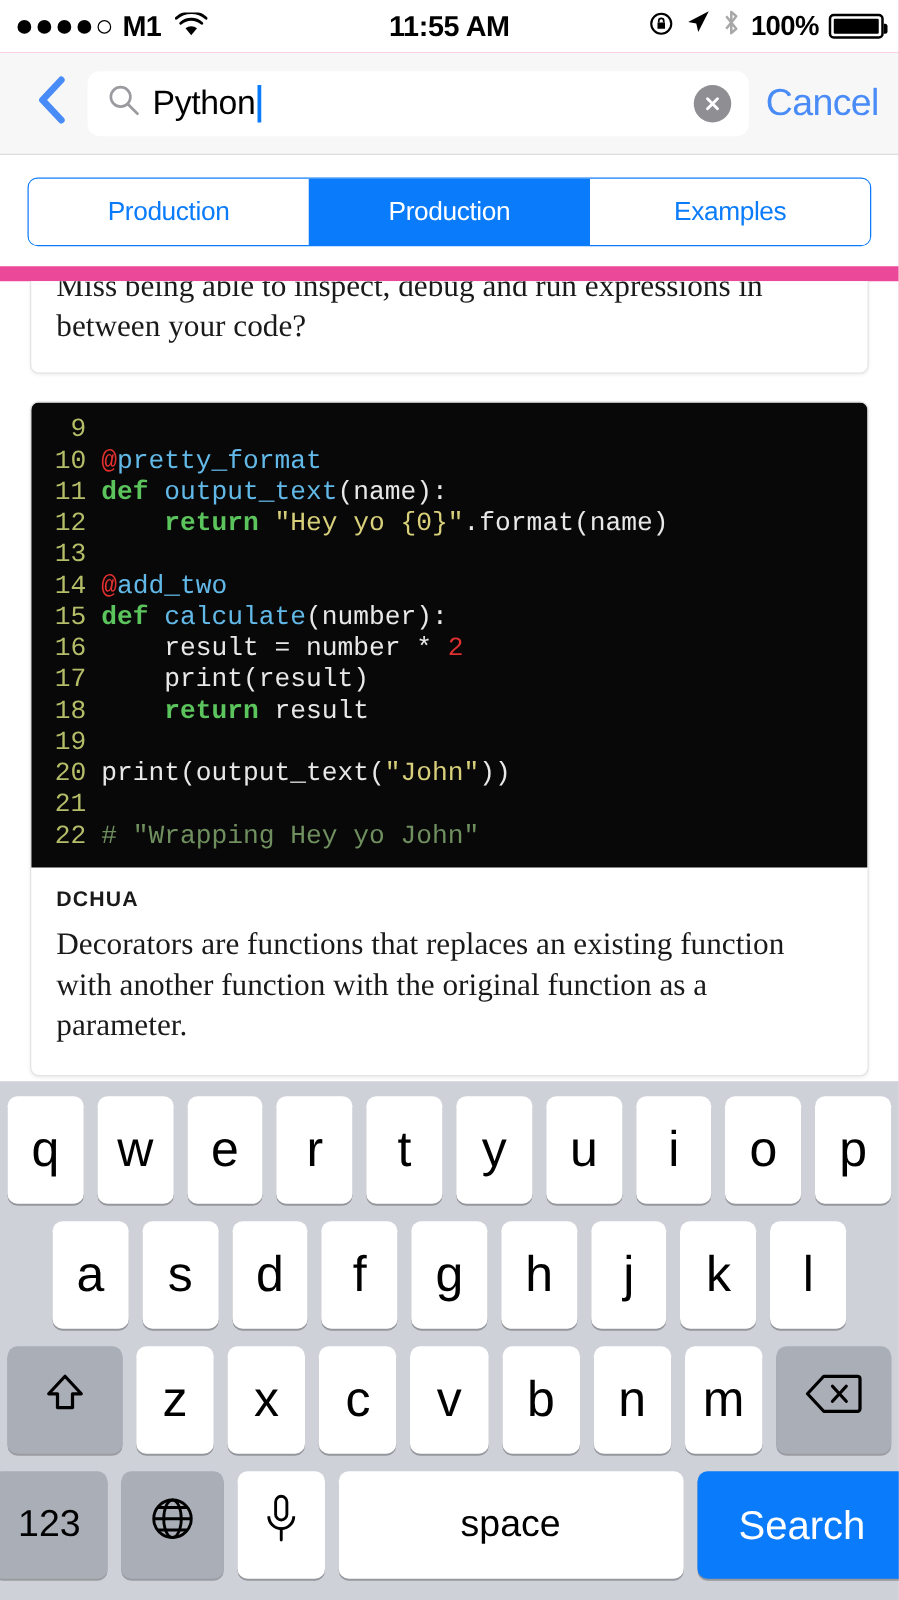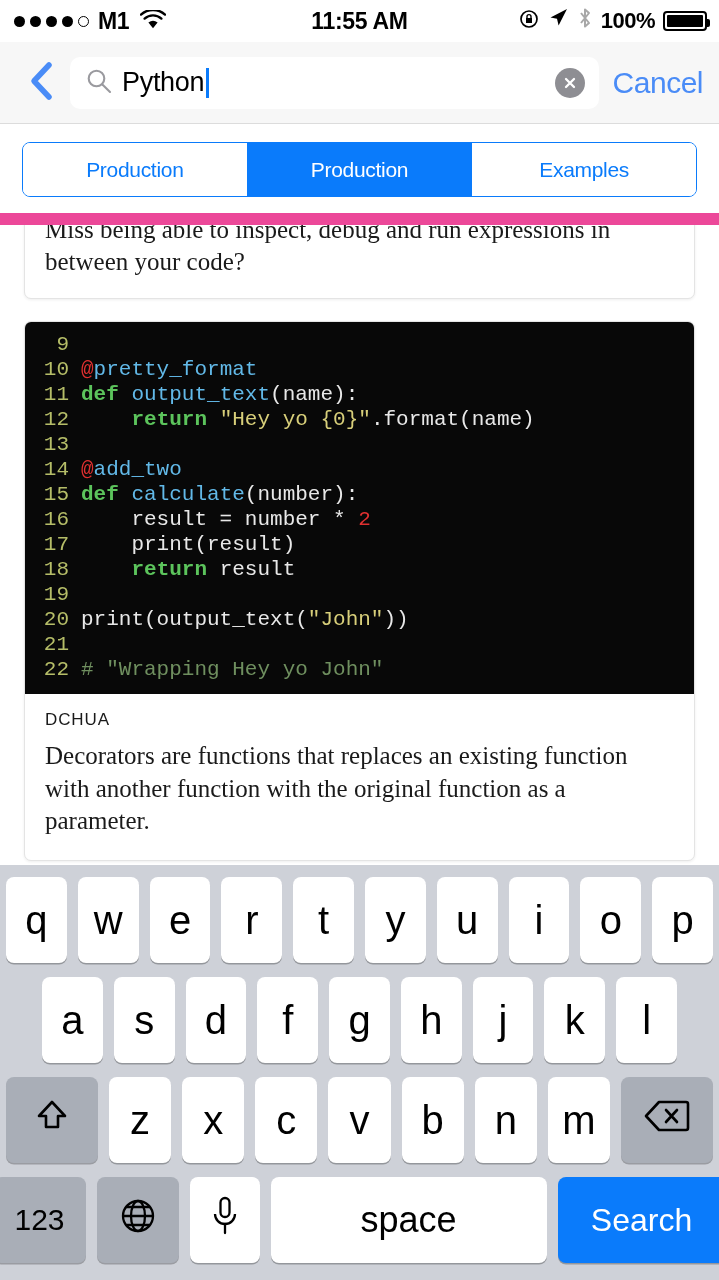--- a/index.html
+++ b/index.html
@@ -117,21 +117,21 @@
   .kw      { color:#5cc45c;font-weight:bold; }            
   .fn      { color:#62b9e8; }            
   .dec     { color:#62b9e8; }            
   .at      { color:#e03030; }            
   .str     { color:#d8cf7a; }            
   .num     { color:#e03030; }            
   .cmt     { color:#6f8f5f; }            
   .pln     { color:#e8e8e8; }
 
   .byline {
-    font-size:17px; font-weight:400; letter-spacing:0.9px;
+    font-size:17px; font-weight:700; letter-spacing:0.9px;
     color:#1a1a1a; padding:16px 20px 0 20px;
   }
   .headline {
     font-family:"Liberation Serif", serif;
     font-size:35px; font-weight:400; color:#0d0d0d;
     padding:14px 20px 0 20px; letter-spacing:-0.2px;
   }
   .summary {
     font-family:"Liberation Serif", serif;
     font-size:25px; line-height:1.3; color:#1a1a1a;
@@ -153,21 +153,21 @@
   .key {
     background:#fff; border-radius:8px;
     box-shadow:0 1.5px 0 rgba(0,0,0,0.28);
     display:flex; align-items:center; justify-content:center;
     font-size:40px; color:#000; font-weight:400;
     height:86px; flex:1 1 0; min-width:0;
   }
   .key.dark { background:#a9aeb7; box-shadow:0 1.5px 0 rgba(0,0,0,0.25); }
   .key.wide { flex:0 0 92px; }
   .key.shift { flex:0 0 92px; }
-  .key.space { flex:0 0 276px; font-size:36px; }
+  .key.space { flex:0 0 276px; font-size:30px; }
   .key.num123 { flex:0 0 92px; font-size:30px; }
   .key.globe { flex:0 0 82px; }
   .key.mic { flex:0 0 70px; background:#fff; }
   .key.search {
     flex:0 0 168px; background:#0a7bfb; color:#fff; font-size:32px;
   }
   .krow.r3 .key:not(.dark) { flex:1 1 0; }
 </style>
 </head>
 <body>

